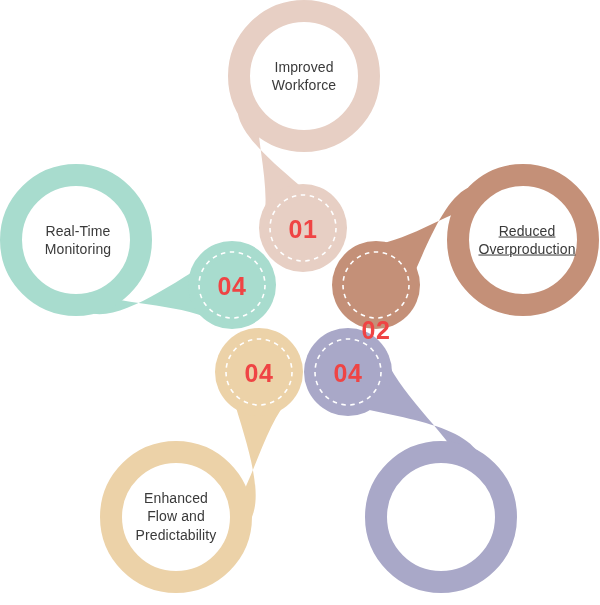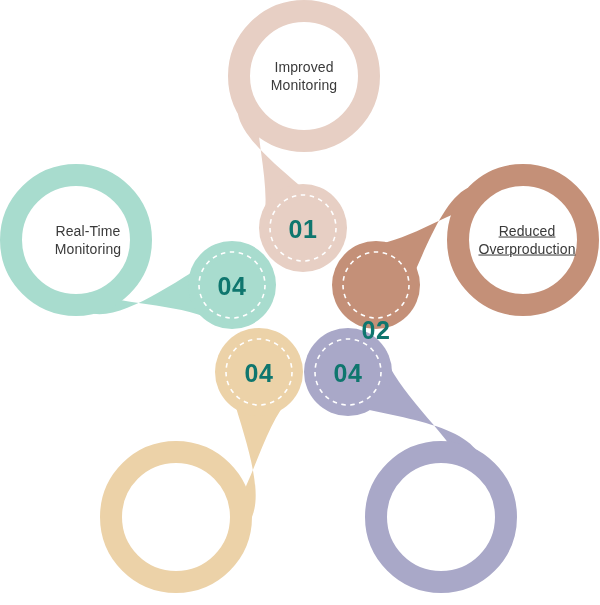--- a/index.html
+++ b/index.html
@@ -35,21 +35,21 @@
     font-size: 14px;
     line-height: 1.32;
     letter-spacing: 0.1px;
     white-space: pre-line;
     pointer-events: none;
     transform: translate(-50%, -50%);
   }
   .badge-text {
     position: absolute;
     text-align: center;
-    color: #0f766e;
+    color: #ef4444;
     font-size: 25px;
     font-weight: bold;
     letter-spacing: 0.5px;
     pointer-events: none;
     transform: translate(-50%, -50%);
   }
 </style>
 </head>
 <body>
 
@@ -78,28 +78,31 @@
         <circle cx="348" cy="372" r="44" fill="#a9a8c8"></circle>
         <circle cx="348" cy="372" r="33" fill="none" stroke="#ffffff" stroke-width="1.6" stroke-dasharray="4.5 4.5"></circle>
         <circle cx="259" cy="372" r="44" fill="#ecd2a8"></circle>
         <circle cx="259" cy="372" r="33" fill="none" stroke="#ffffff" stroke-width="1.6" stroke-dasharray="4.5 4.5"></circle>
         <circle cx="232" cy="285" r="44" fill="#a8dcce"></circle>
         <circle cx="232" cy="285" r="33" fill="none" stroke="#ffffff" stroke-width="1.6" stroke-dasharray="4.5 4.5"></circle>
       </g>
   </svg>
 
   <div class="label-text" style="left: 304px; top: 76px; width: 142px; margin-left: 0px;">Improved
-Monitoring</div>
+Workforce</div>
   <div class="badge-text" style="left: 303px; top: 229px;">01</div>
 
   <div class="label-text" style="left: 527px; top: 240px; width: 142px; margin-left: 0px; text-decoration: underline;">Reduced
 Overproduction</div>
   <div class="badge-text" style="left: 376px; top: 286px; margin-top: 44px;">02</div>
 
   <div class="badge-text" style="left: 348px; top: 373px;">04</div>
 
+  <div class="label-text" style="left: 176px; top: 517px; width: 142px; margin-left: 0px;">Enhanced
+Flow and
+Predictability</div>
   <div class="badge-text" style="left: 259px; top: 373px;">04</div>
 
-  <div class="label-text" style="left: 88px; top: 240px; width: 142px; margin-left: 0px;">Real-Time
+  <div class="label-text" style="left: 78px; top: 240px; width: 142px; margin-left: 0px;">Real-Time
 Monitoring</div>
   <div class="badge-text" style="left: 232px; top: 286px;">04</div>
 
 </div>
 
 </body></html>

